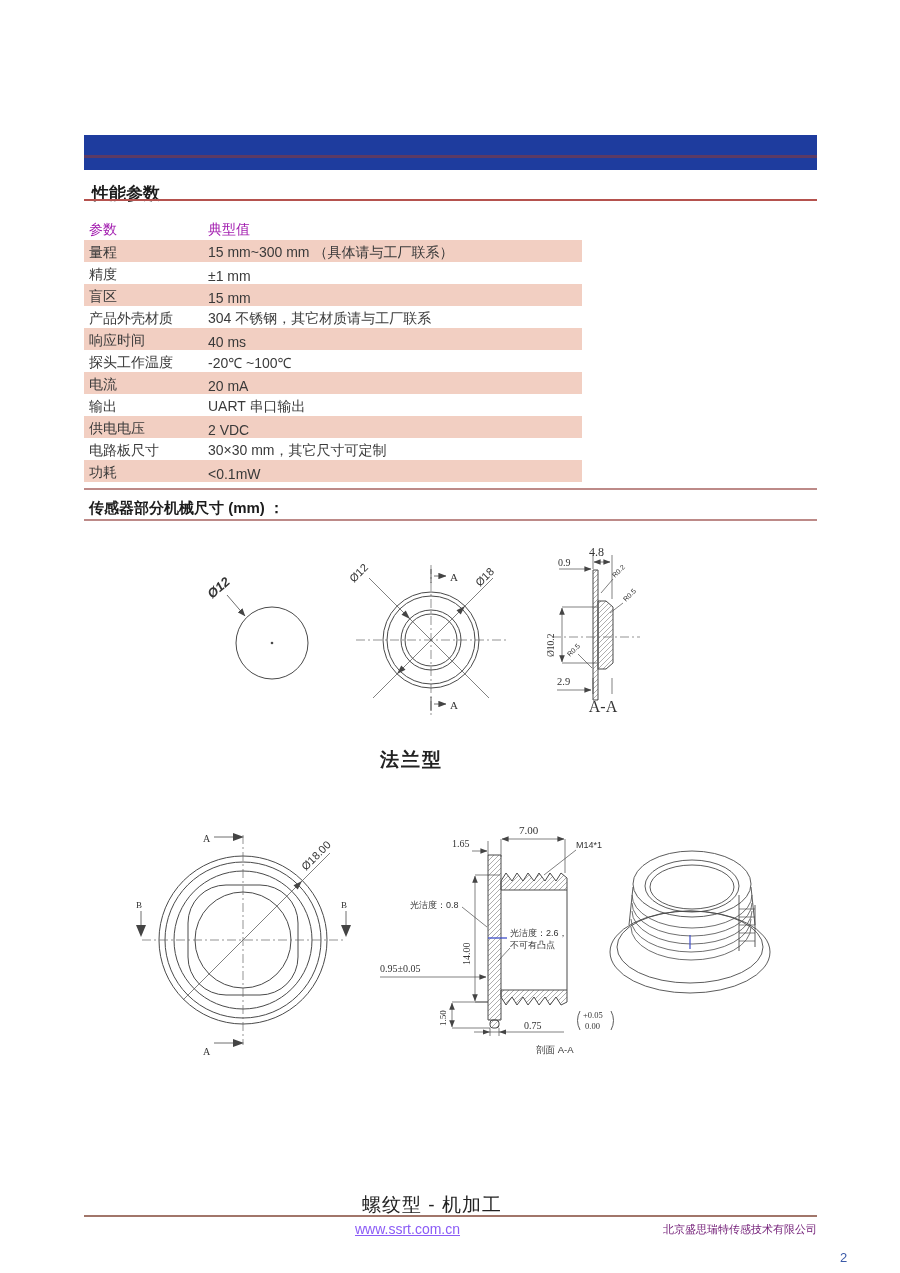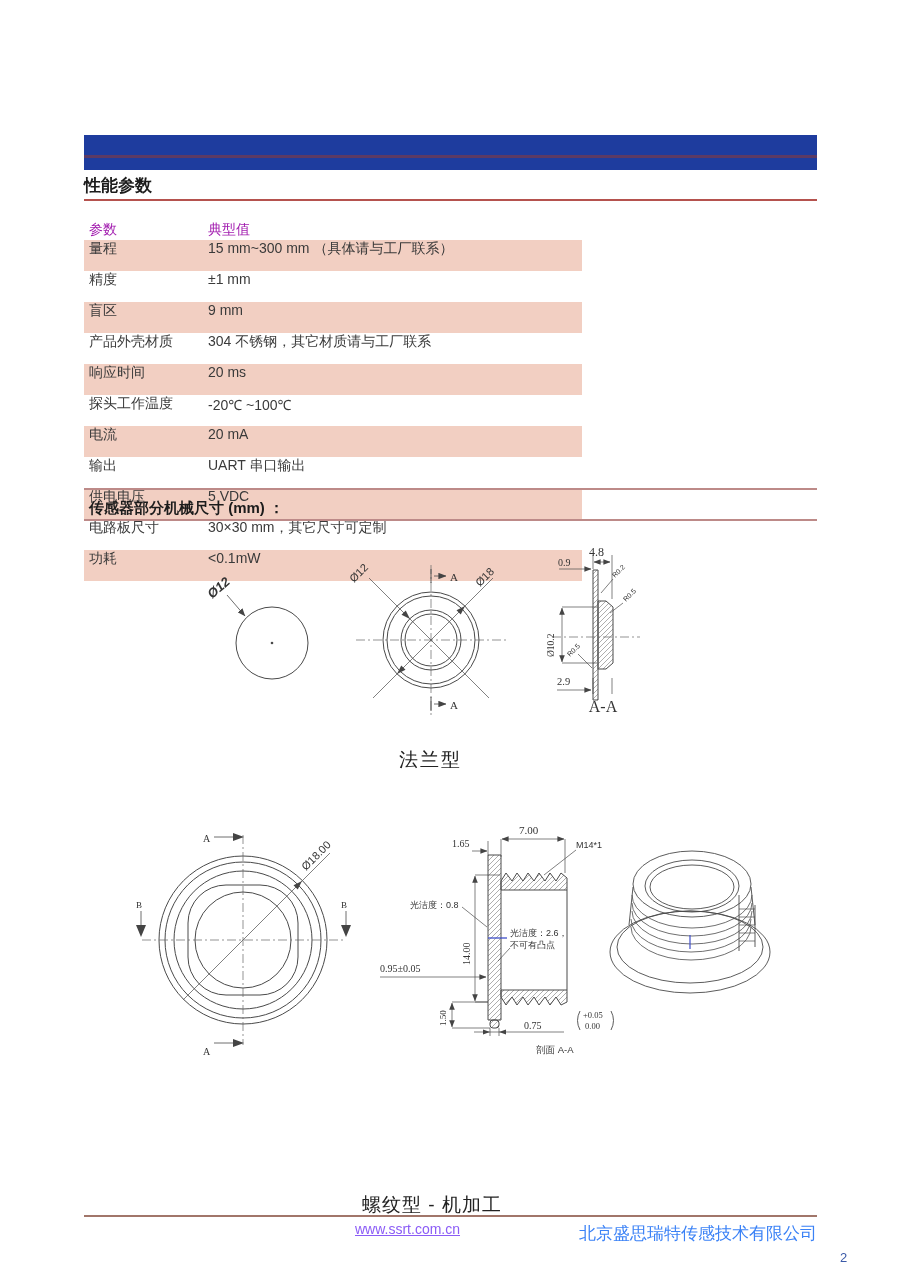--- a/index.html
+++ b/index.html
@@ -1,40 +1,40 @@
 <!DOCTYPE html>
 <html><head>
 <meta charset="utf-8">
 <style>
   html,body{margin:0;padding:0;background:#ffffff;}
   .page{position:relative;width:900px;height:1273px;background:#fff;overflow:hidden;
         font-family:"Liberation Sans",sans-serif;color:#333;}
   .topbar{position:absolute;left:84px;top:135px;width:733px;height:35px;background:#1e3c9e;}
   .topbar-stripe{position:absolute;left:0;top:20px;width:100%;height:3px;background:#5c3a64;}
-  .h-perf{position:absolute;left:84px;top:174px;margin:0;font-size:17px;font-weight:700;color:#1c1c1c;}
+  .h-perf{position:absolute;left:84px;top:174px;margin:8px;font-size:17px;font-weight:700;color:#1c1c1c;}
   .rule{position:absolute;left:84px;width:733px;height:2px;}
   .rule-perf{top:199px;background:#b5524e;}
   .rule-s2top{top:488px;background:#bd8a88;}
   .rule-s2bot{top:519px;background:#bd8a88;}
   .rule-footer{top:1215px;background:#a1766a;}
   .spec-table{position:absolute;left:84px;top:219px;width:498px;font-size:14px;}
   .thead{display:flex;height:21px;align-items:center;color:#a21caf;}
-  .trow{display:flex;height:31px;align-items:flex-start;color:#3a3a3a;}
+  .trow{display:flex;height:22px;align-items:flex-end;color:#3a3a3a;}
   .tbody .trow:nth-child(odd){background:#f2cfc2;}
   .tcell{white-space:nowrap;}
   .tlabel{width:124px;padding-left:5px;box-sizing:border-box;flex:none;}
   .tvalue{flex:1;}
   .h-mech{position:absolute;left:84px;top:494px;margin:5px;font-size:15px;font-weight:700;color:#1c1c1c;}
   .svg1{position:absolute;left:84px;top:533px;width:733px;height:205px;}
   .svg2{position:absolute;left:84px;top:815px;width:733px;height:270px;}
   .caption{position:absolute;font-size:19px;font-weight:500;color:#222;letter-spacing:2px;}
-  .cap1{left:399px;top:747px;}
+  .cap1{left:380px;top:747px;font-weight:bold;}
   .cap2{left:362px;top:1192px;letter-spacing:1px;}
   .footer-url{position:absolute;left:355px;top:1221px;font-size:14px;color:#8b5cf6;text-decoration:underline;cursor:pointer;}
-  .footer-company{position:absolute;left:517px;top:1222px;width:300px;text-align:right;font-size:17px;color:#3b82f6;}
+  .footer-company{position:absolute;left:517px;top:1222px;width:300px;text-align:right;font-size:11px;color:#701a75;}
   .page-num{position:absolute;left:840px;top:1250px;font-size:13px;color:#3b5aa8;}
   svg text{font-family:"Liberation Sans",sans-serif;fill:#333;}
   .serif{font-family:"Liberation Serif",serif;}
 </style>
 </head>
 <body>
 
 <div class="page">
 
   <div class="topbar">
@@ -53,45 +53,45 @@
       <div class="trow">
           <div class="tcell tlabel">量程</div>
           <div class="tcell tvalue">15 mm~300 mm （具体请与工厂联系）</div>
         </div>
       <div class="trow">
           <div class="tcell tlabel">精度</div>
           <div class="tcell tvalue">±1 mm</div>
         </div>
       <div class="trow">
           <div class="tcell tlabel">盲区</div>
-          <div class="tcell tvalue">9 mm</div>
+          <div class="tcell tvalue">15 mm</div>
         </div>
       <div class="trow">
           <div class="tcell tlabel">产品外壳材质</div>
           <div class="tcell tvalue">304 不锈钢，其它材质请与工厂联系</div>
         </div>
       <div class="trow">
           <div class="tcell tlabel">响应时间</div>
-          <div class="tcell tvalue">20 ms</div>
+          <div class="tcell tvalue">40 ms</div>
         </div>
       <div class="trow">
           <div class="tcell tlabel">探头工作温度</div>
           <div class="tcell tvalue">-20℃ ~100℃</div>
         </div>
       <div class="trow">
           <div class="tcell tlabel">电流</div>
           <div class="tcell tvalue">20 mA</div>
         </div>
       <div class="trow">
           <div class="tcell tlabel">输出</div>
           <div class="tcell tvalue">UART 串口输出</div>
         </div>
       <div class="trow">
           <div class="tcell tlabel">供电电压</div>
-          <div class="tcell tvalue">5 VDC</div>
+          <div class="tcell tvalue">2 VDC</div>
         </div>
       <div class="trow">
           <div class="tcell tlabel">电路板尺寸</div>
           <div class="tcell tvalue">30×30 mm，其它尺寸可定制</div>
         </div>
       <div class="trow">
           <div class="tcell tlabel">功耗</div>
           <div class="tcell tvalue">&lt;0.1mW</div>
         </div>
     </div>

